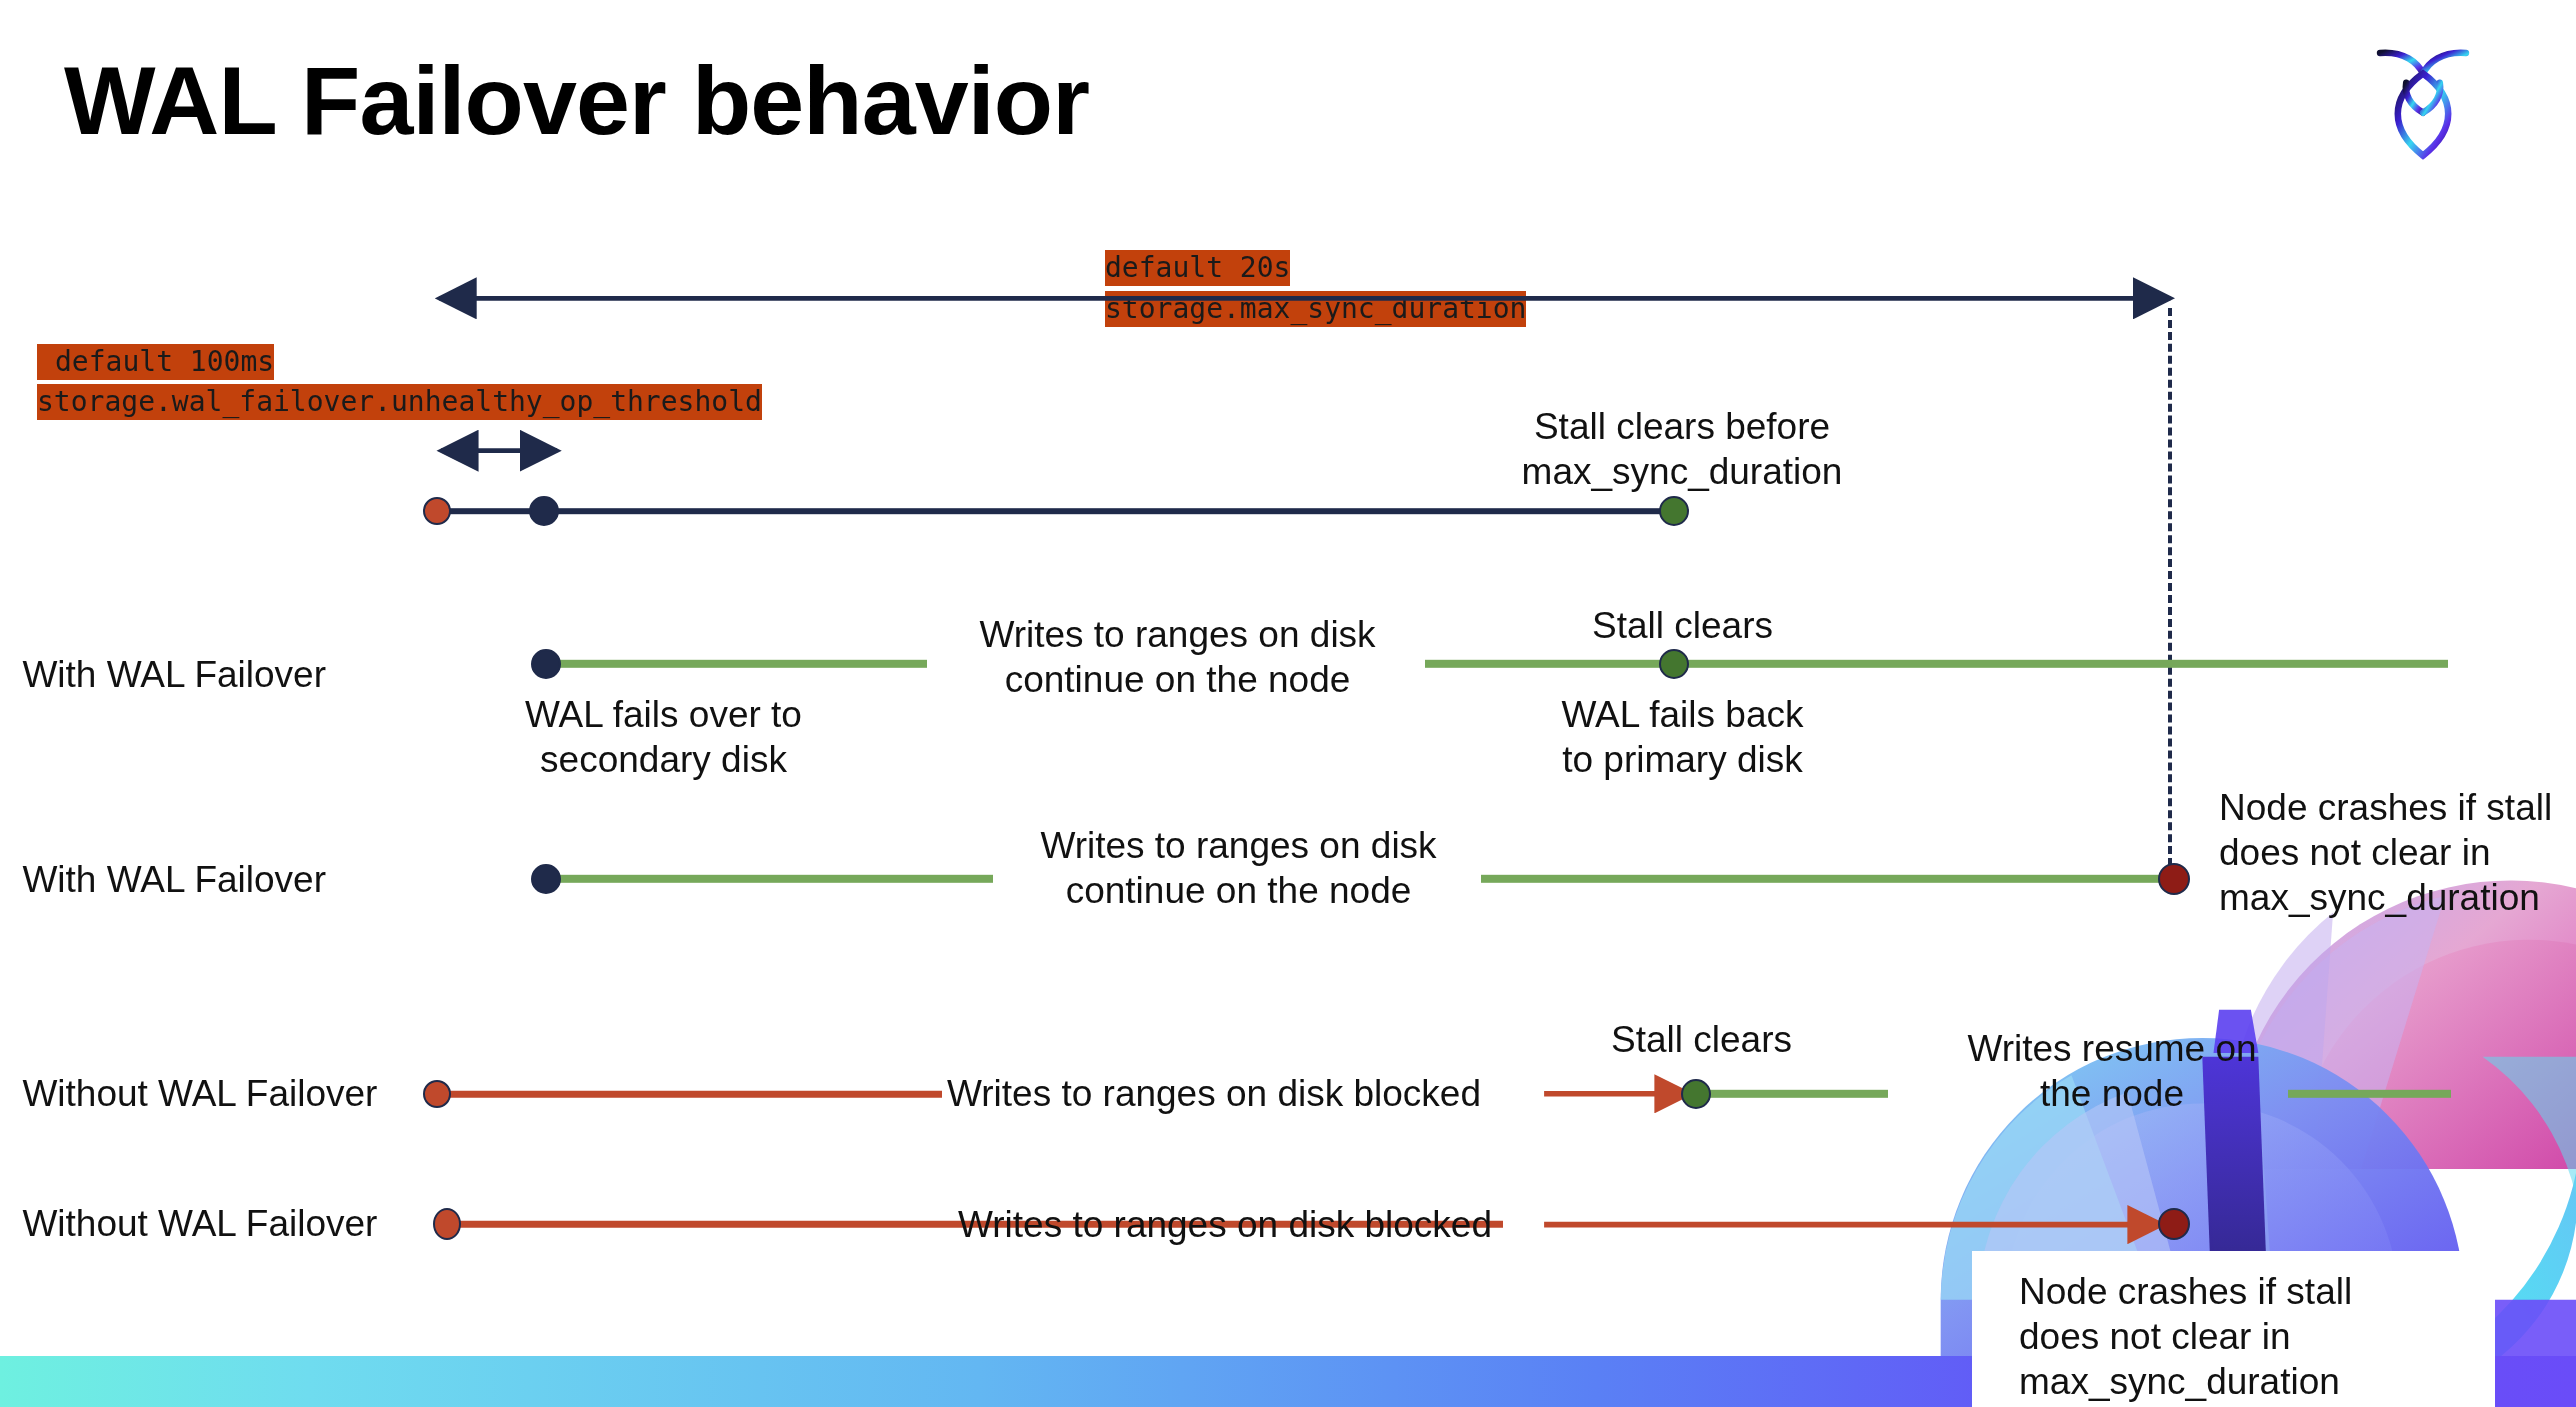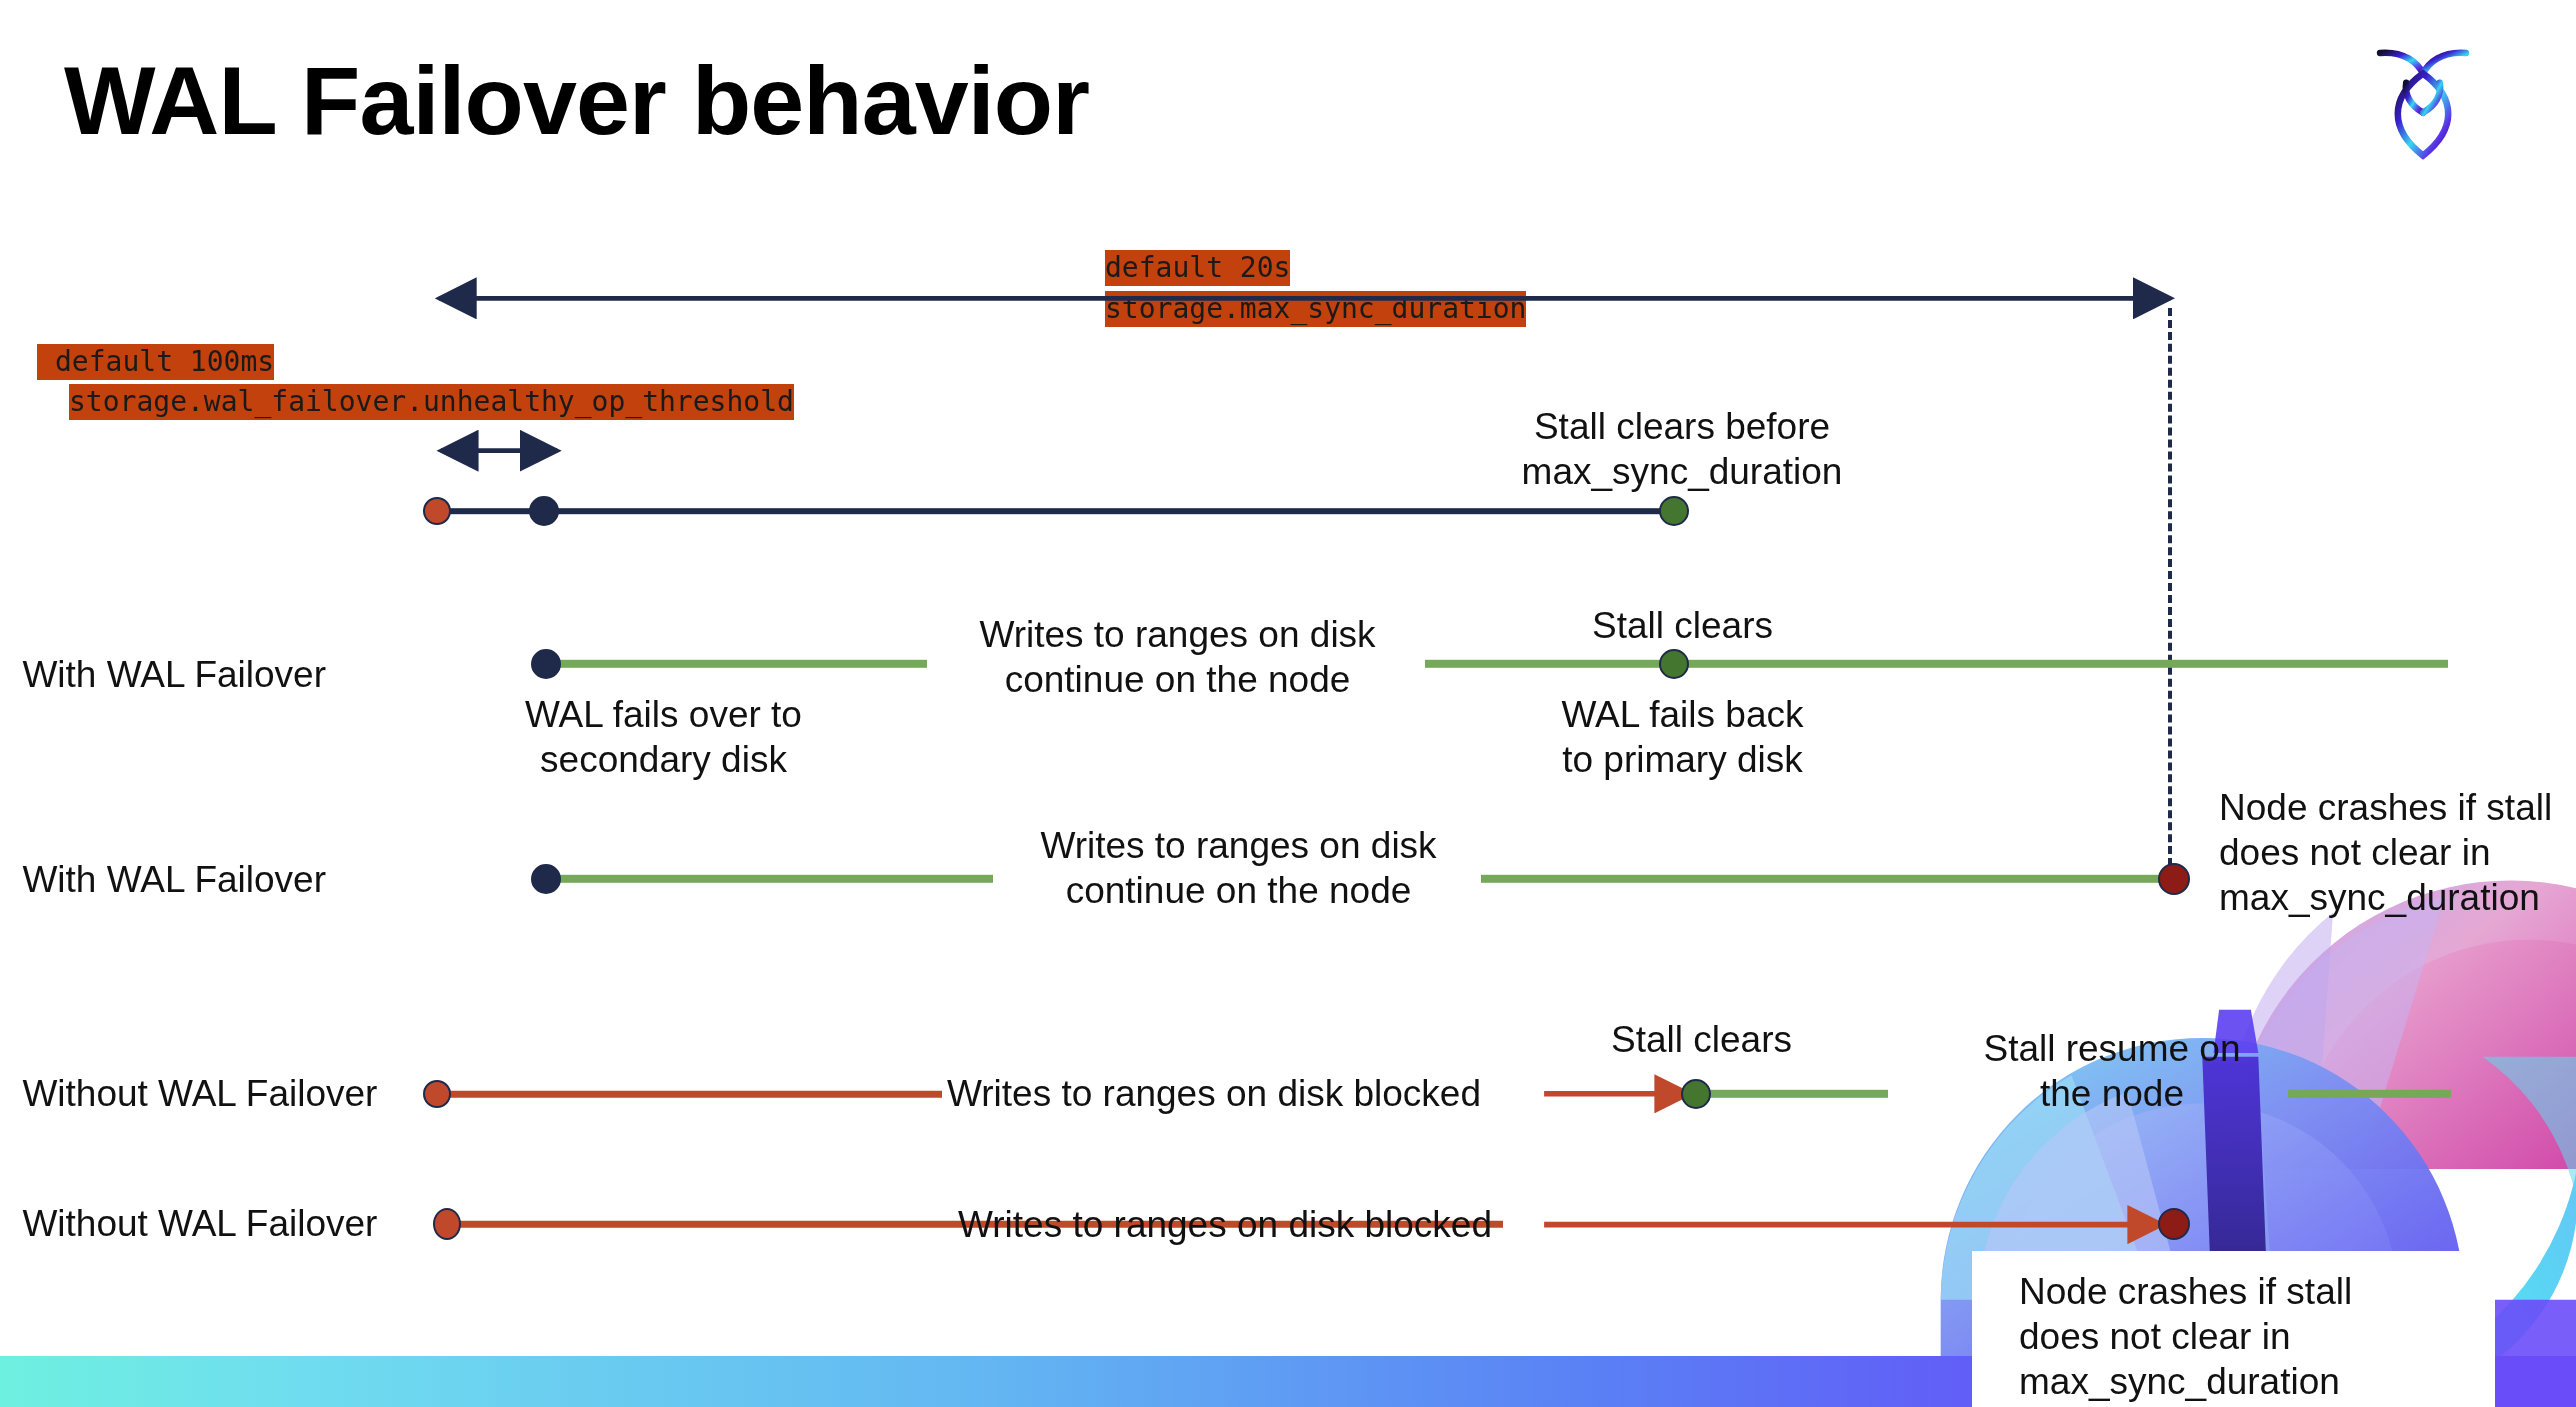--- a/index.html
+++ b/index.html
@@ -208,21 +208,21 @@
       <path d="M60 128 L60 82"></path>
       <path d="M60 82 C 46 74, 40 62, 42 50"></path>
       <path d="M60 82 C 74 74, 80 62, 78 50"></path>
     </g>
   </svg>
 
   <div class="code" style="left:1105px; top:250px;">default 20s</div>
   <div class="code" style="left:1105px; top:291px;text-align:right;">storage.max_sync_duration</div>
 
   <div class="code" style="left:37px; top:344px;padding-left:18px;">default 100ms</div>
-  <div class="code" style="left:37px; top:384px;margin-left:32px;">storage.wal_failover.unhealthy_op_threshold</div>
+  <div class="code" style="left:37px; top:384px;">storage.wal_failover.unhealthy_op_threshold</div>
 
   <svg class="layer" viewBox="0 0 2756 1506">
     <defs>
       <marker id="arrNavyR" markerWidth="9" markerHeight="9" refX="8" refY="4.5" orient="auto" markerUnits="strokeWidth">
         <path d="M0,0 L9,4.5 L0,9 Z" fill="#1f2a4a"></path>
       </marker>
       <marker id="arrNavyL" markerWidth="9" markerHeight="9" refX="1" refY="4.5" orient="auto" markerUnits="strokeWidth">
         <path d="M9,0 L0,4.5 L9,9 Z" fill="#1f2a4a"></path>
       </marker>
       <marker id="arrRedR" markerWidth="7" markerHeight="7" refX="6" refY="3.5" orient="auto" markerUnits="strokeWidth">
@@ -276,21 +276,21 @@
 
   <div class="rowlabel" style="left:22.4px; top:1094px;">Without WAL Failover</div>
   <div class="seg red" style="left:437px;  top:1094px; width:505px;"></div>
   <div class="seg green" style="left:1697px; top:1094px; width:191px;"></div>
   <div class="seg green" style="left:2288px; top:1094px; width:163px;"></div>
   <div class="dot red" style="left:437px;  top:1094px; width:28px; height:28px;"></div>
   <div class="dot green" style="left:1696px; top:1094px; width:30px; height:30px;"></div>
 
   <div class="note left" style="left:947px; top:1071px; width:580px;">Writes to ranges on disk  blocked</div>
   <div class="note center" style="left:1552px; top:1017px; width:299px;">Stall clears</div>
-  <div class="note center" style="left:1925px; top:1026px; width:374px;">Stall resume on
+  <div class="note center" style="left:1925px; top:1026px; width:374px;">Writes resume on
 the node</div>
 
   <div class="rowlabel" style="left:22.4px; top:1224px;">Without WAL Failover</div>
   <div class="seg red" style="left:447px; top:1224px; width:1056px;"></div>
   <div class="dot red" style="left:447px; top:1224px; width:28px; height:32px;"></div>
 
   <div class="note left" style="left:958px; top:1202px; width:580px;">Writes to ranges on disk  blocked</div>
 
   <div id="notecard" style="left:1972px; top:1251px; width:523px; height:157px;"></div>
   <div class="dot darkred" style="left:2174px; top:1224px; width:32px; height:32px; z-index:5;"></div>

